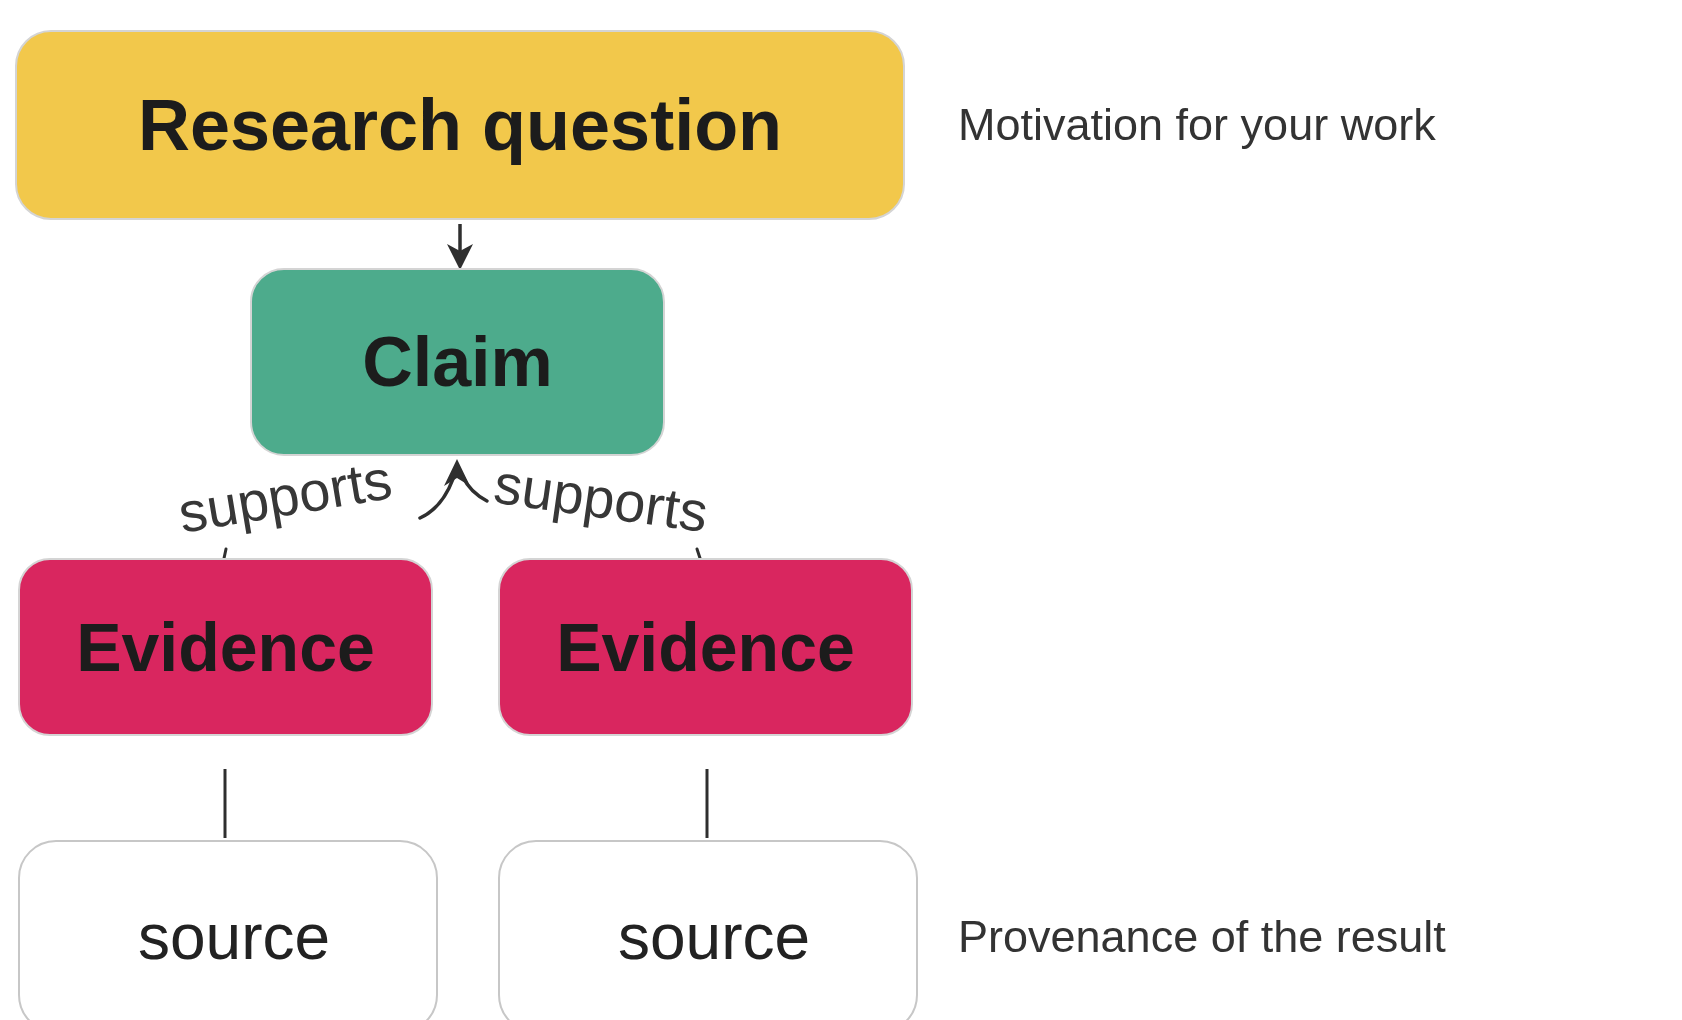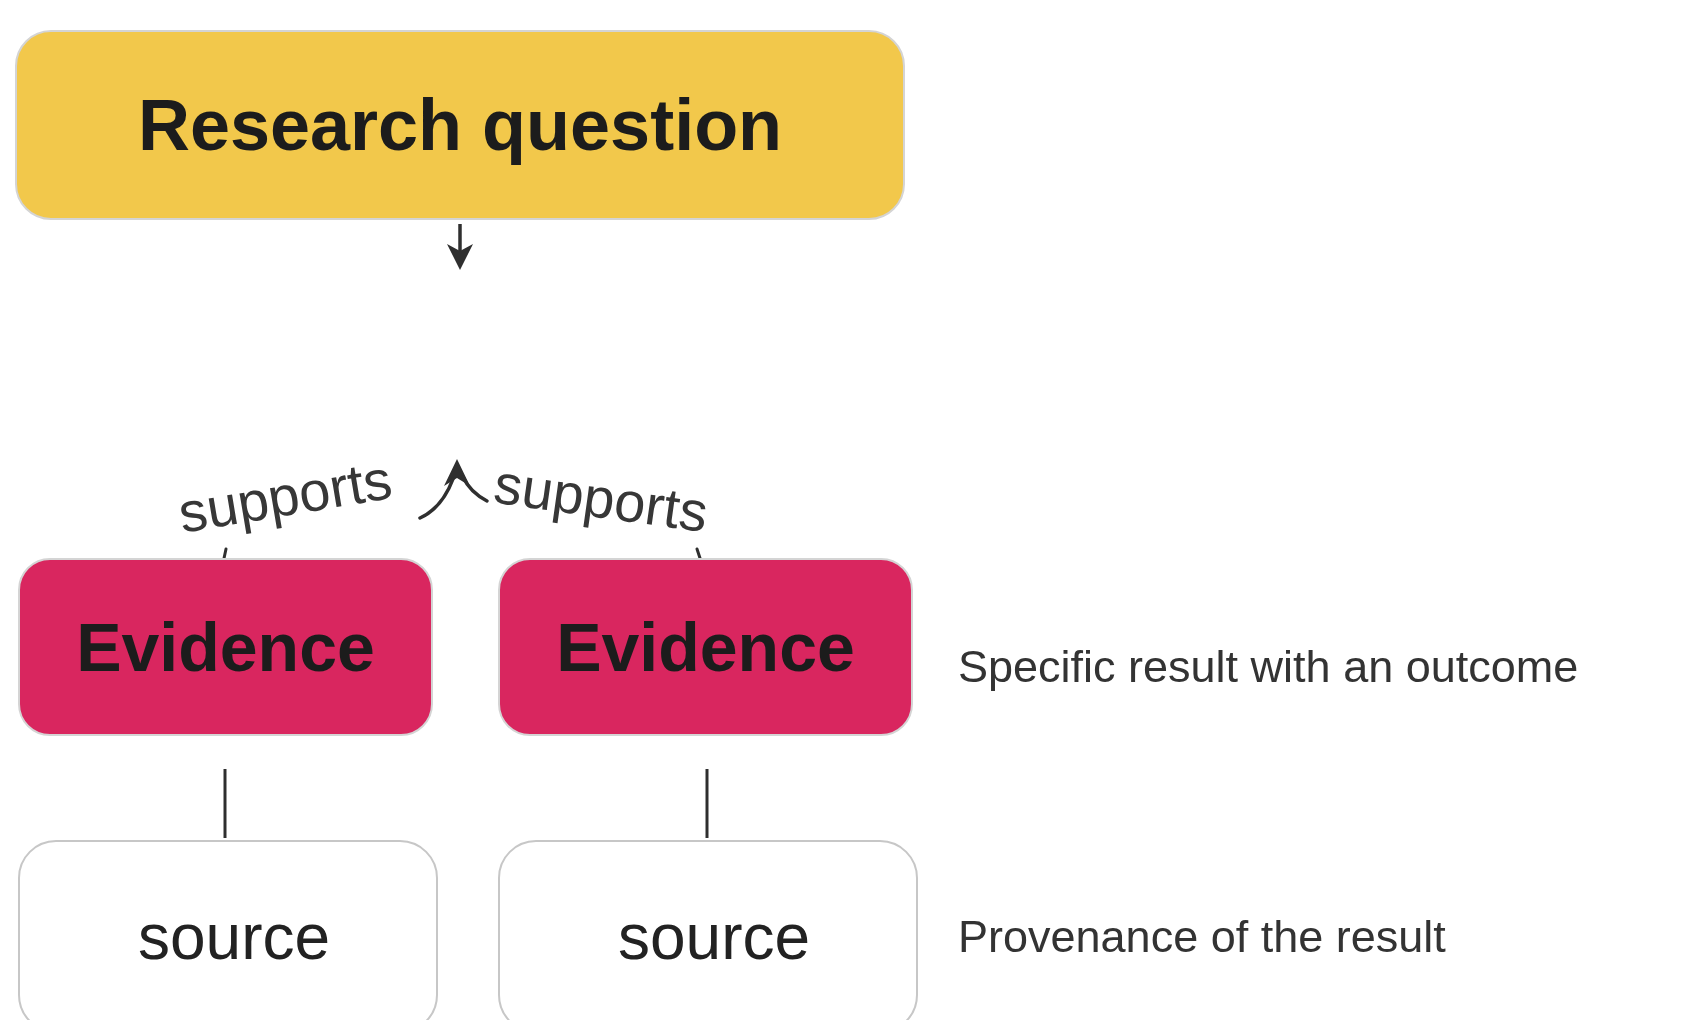--- a/index.html
+++ b/index.html
@@ -112,20 +112,23 @@
     </g>
     <g>
       <line x1="707" y1="751" x2="707" y2="820" stroke="#2f2f2f" stroke-width="3"></line>
     </g>
   </svg>
 
   <div class="node node-research">
     <span>Research question</span>
   </div>
 
+  <div class="node node-claim">
+    <span>Claim</span>
+  </div>
 
   <div class="edge-label edge-label-left">supports</div>
 
   <div class="edge-label edge-label-right">supports</div>
 
   <div class="node node-evidence-left">
     <span>Evidence</span>
   </div>
 
   <div class="node node-evidence-right">
@@ -133,19 +136,19 @@
   </div>
 
   <div class="node node-source-left">
     <span>source</span>
   </div>
 
   <div class="node node-source-right">
     <span>source</span>
   </div>
 
+  <div class="annotation annotation-research">Motivation for your work</div>
 
 
-  <div class="annotation annotation-evidence">Specific result with an outcome</div>
 
   <div class="annotation annotation-source">Provenance of the result</div>
 
 </div>
 
 </body></html>

